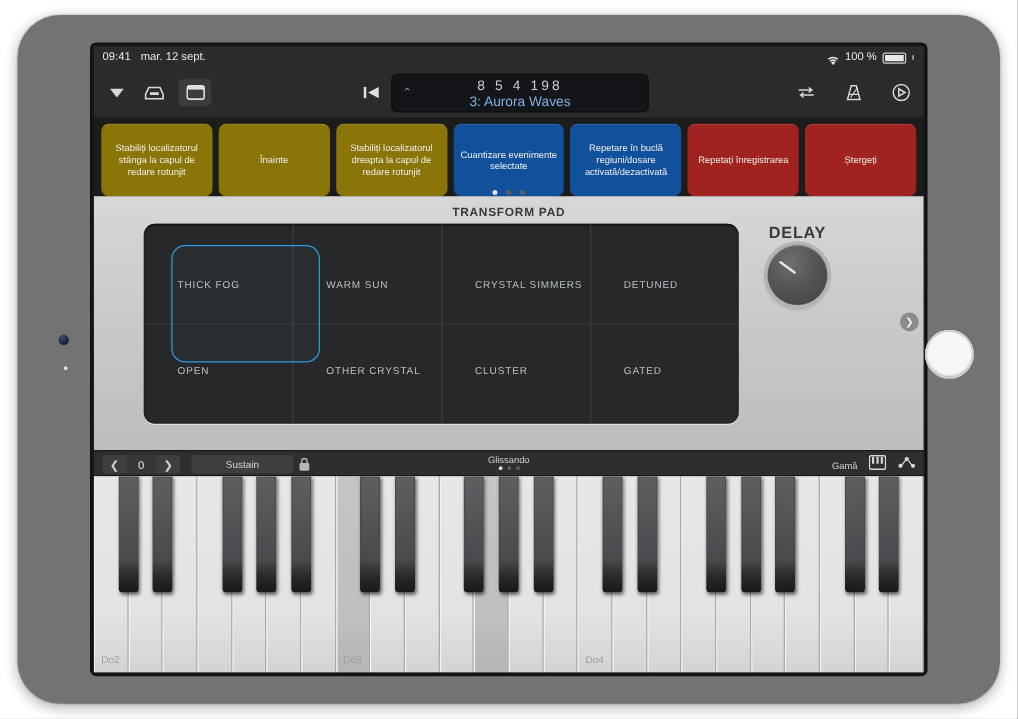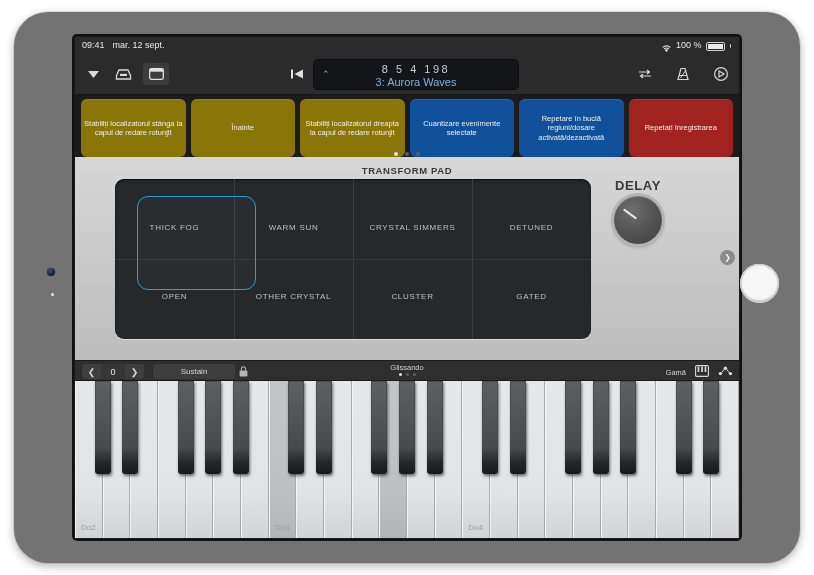--- a/index.html
+++ b/index.html
@@ -157,22 +157,22 @@
     box-shadow: inset 0 1px 2px rgba(0,0,0,0.8), 0 1px 0 rgba(255,255,255,0.55);
     overflow: hidden;
   }
   .pad-vline { position:absolute; top:0; bottom:0; width:1px; background:#3a3d3e; }
   .pad-hline { position:absolute; left:0; right:0; height:1px; background:#33383a; }
   .pad-label {
     position: absolute;
     color: #b9c0c6;
     font-size: 8px;
     letter-spacing: 0.7px;
-    text-align: center;
     width: 119px;
+    margin-left: 27px;
   }
   #pad-cursor {
     position: absolute;
     left: 22px; top: 17px;
     width: 119px; height: 94px;
     border: 1.4px solid #2f9bdd;
     border-radius: 11px;
     background: rgba(120,160,190,0.05);
   }
 
@@ -374,20 +374,23 @@
           <span>Stabiliți localizatorul dreapta la capul de redare rotunjit</span>
         </div>
         <div class="cmd-btn" style="background: rgb(17, 81, 156);">
           <span>Cuantizare evenimente selectate</span>
         </div>
         <div class="cmd-btn" style="background: rgb(17, 81, 156);">
           <span>Repetare în buclă regiuni/dosare activată/dezactivată</span>
         </div>
         <div class="cmd-btn" style="background: rgb(160, 35, 31);">
           <span>Repetați înregistrarea</span>
+        </div>
+        <div class="cmd-btn" style="background: rgb(160, 35, 31);">
+          <span>Ștergeți</span>
         </div>
         <div id="cmd-dots">
           <span class="pg-dot on"></span>
           <span class="pg-dot"></span>
           <span class="pg-dot"></span>
         </div>
       </div>
 
     <div id="plate">
       <div id="plate-title">TRANSFORM PAD</div>

